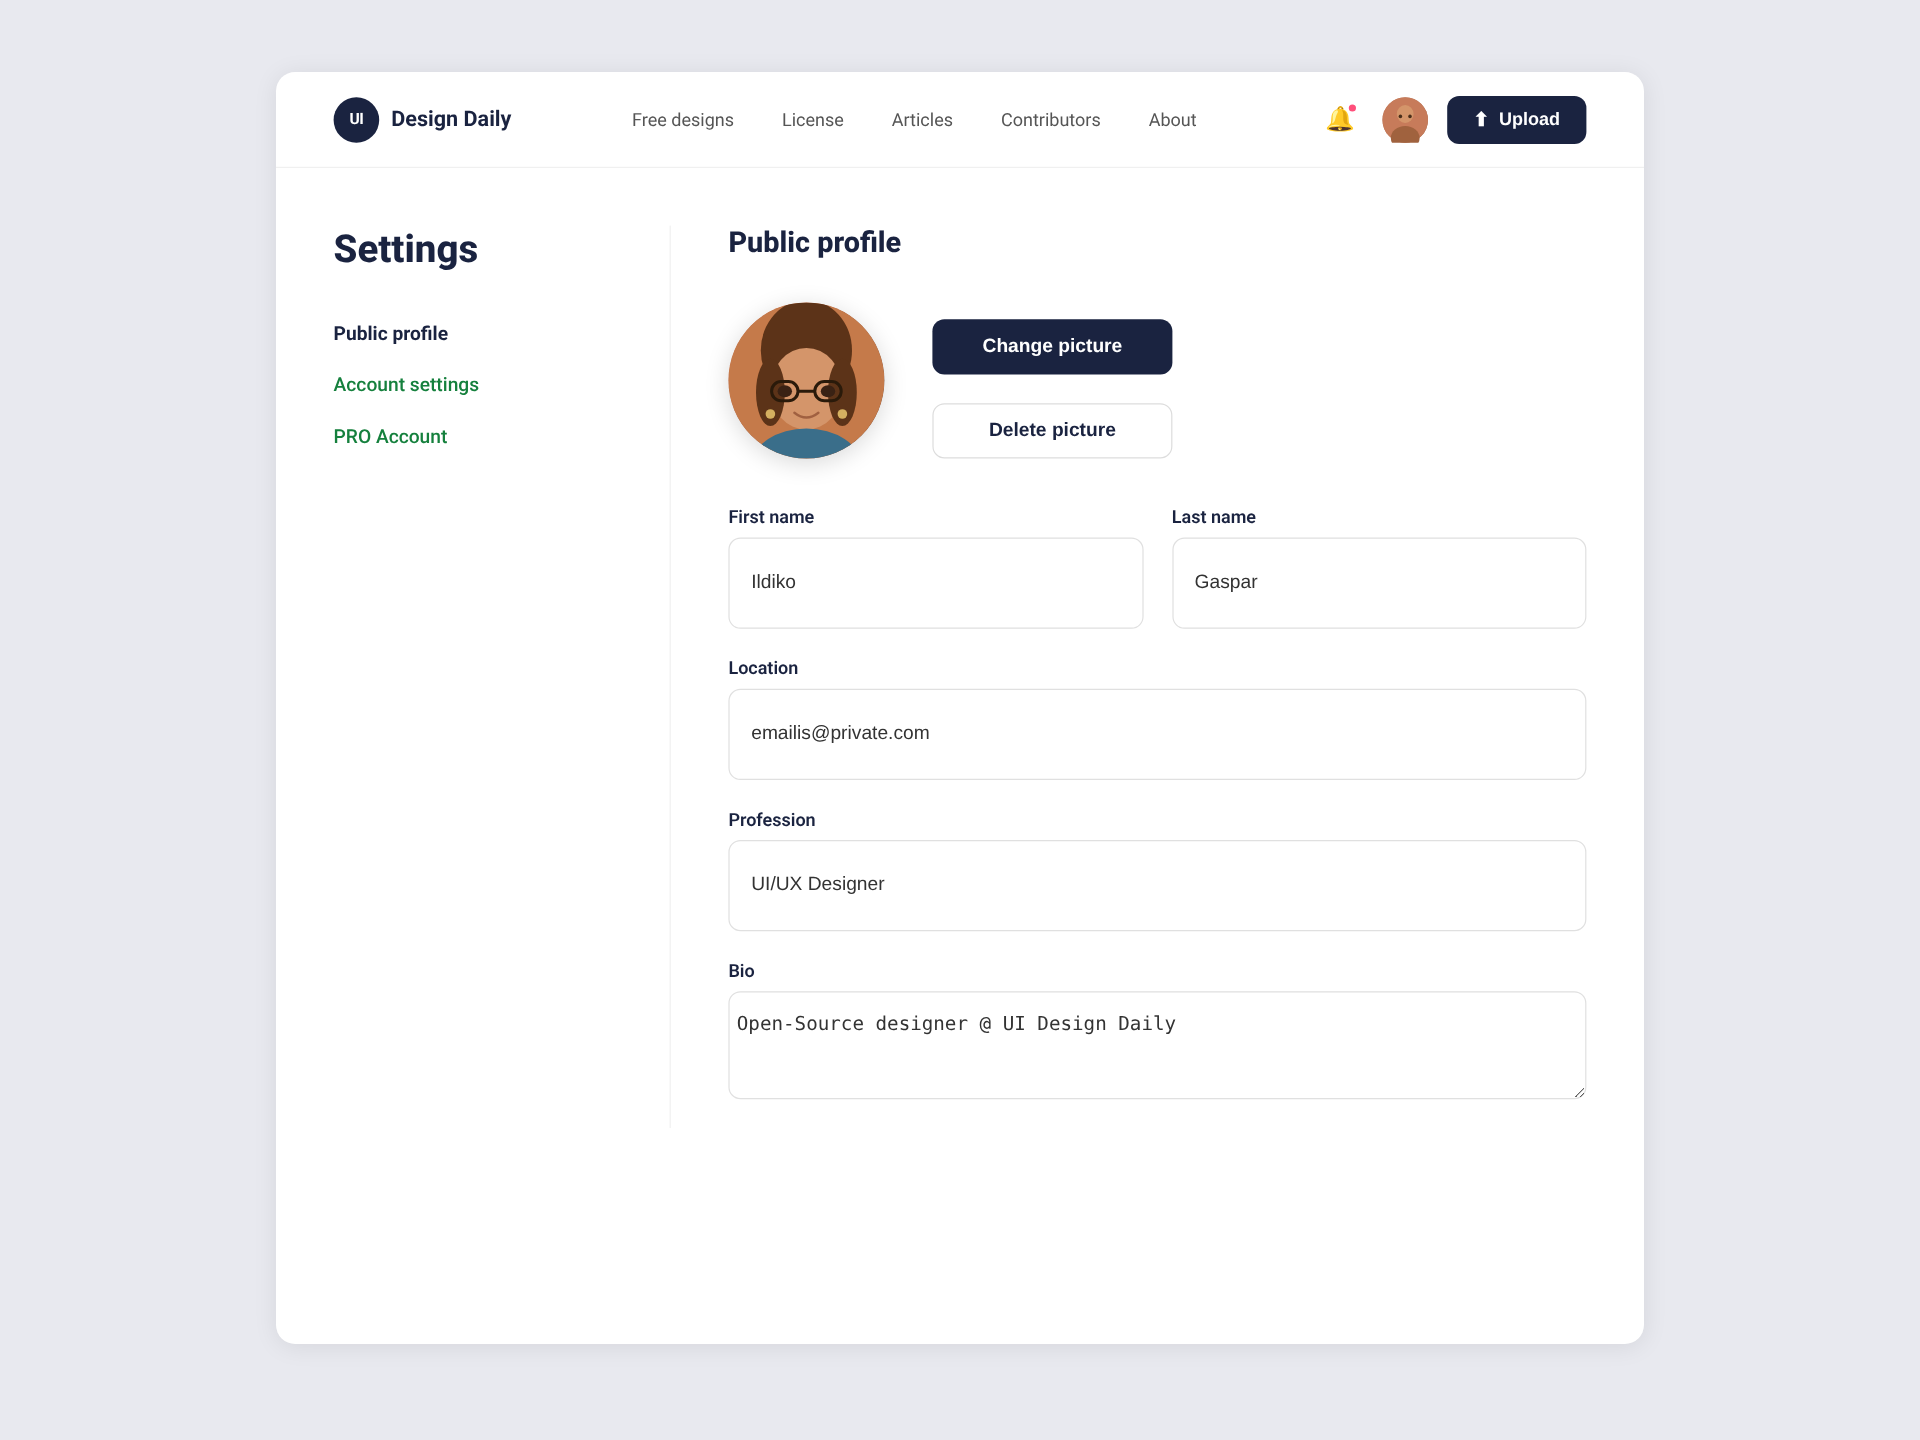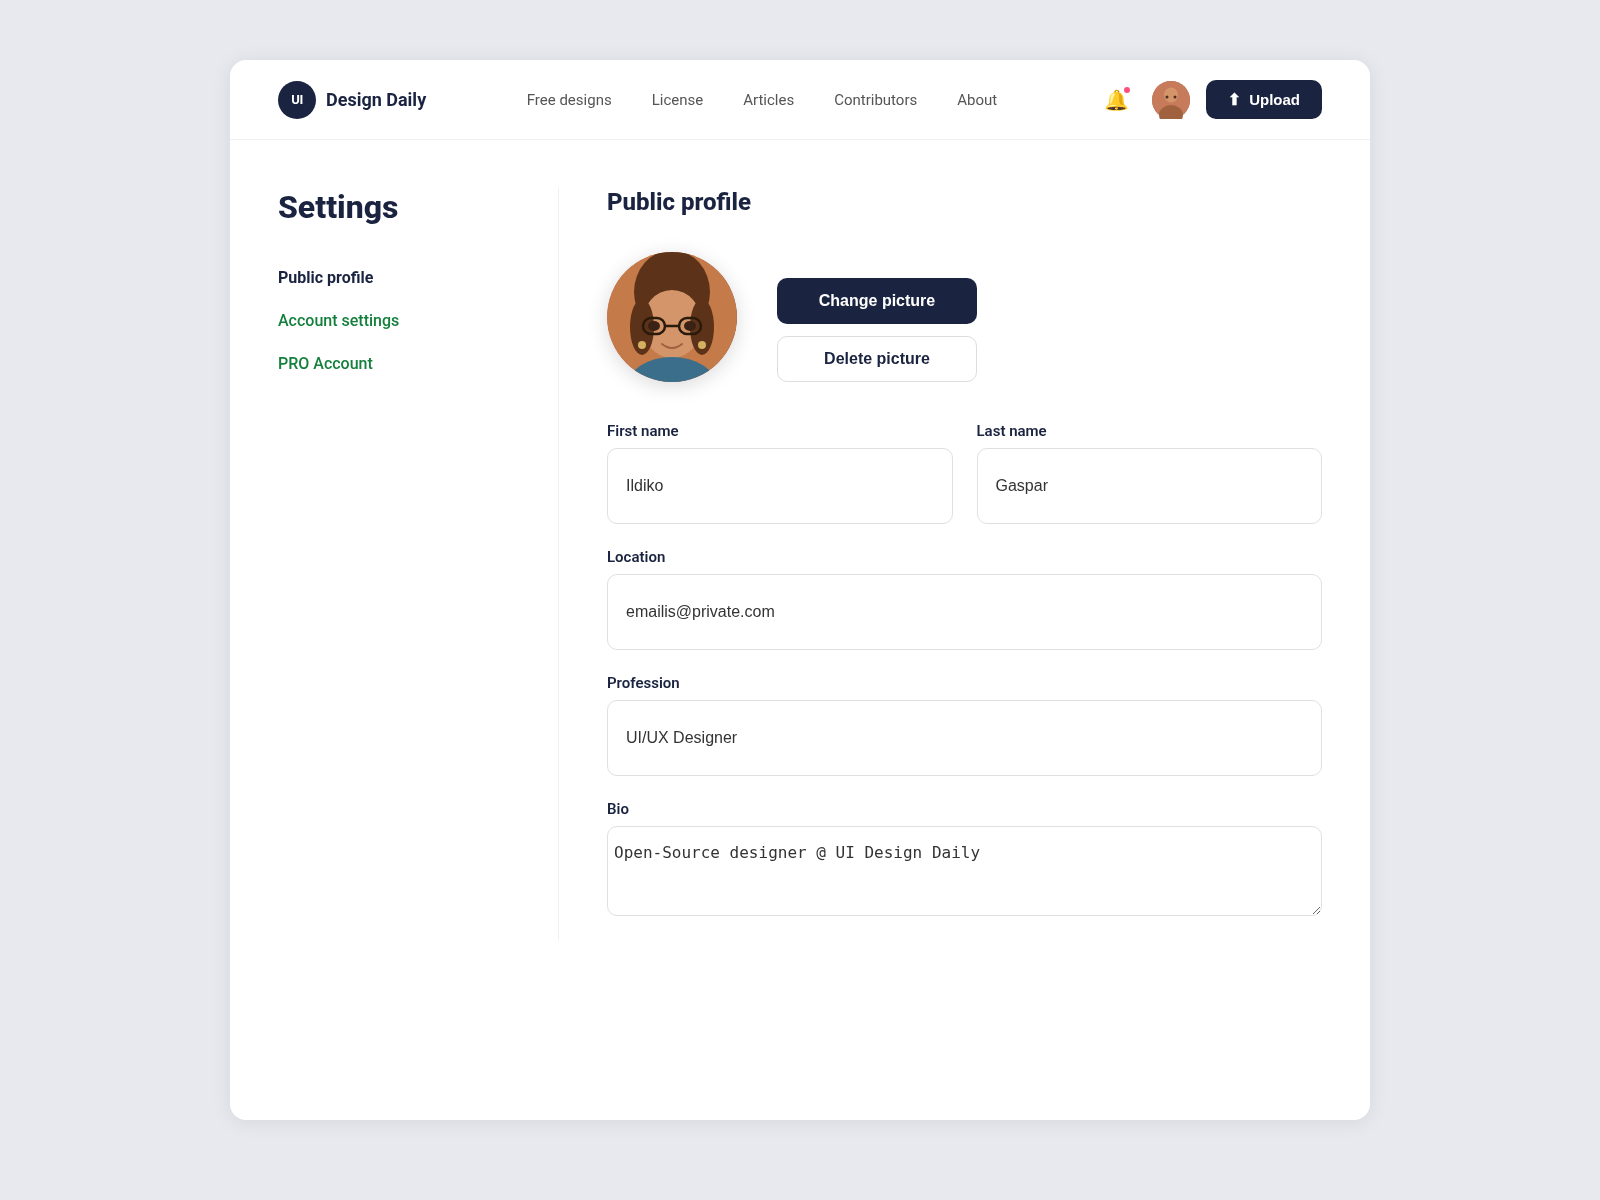--- a/index.html
+++ b/index.html
@@ -210,20 +210,21 @@
     .btn-delete-picture {
       background: #fff;
       color: #1a2340;
       border: 1.5px solid #ddd;
       border-radius: 10px;
       padding: 13px 20px;
       font-size: 16px;
       font-weight: 600;
       cursor: pointer;
       min-width: 200px;
+      margin-top: 12px;
     }
     
     .form-row {
       display: flex;
       gap: 24px;
       margin-bottom: 24px;
     }
     .form-group {
       display: flex;
       flex-direction: column;

